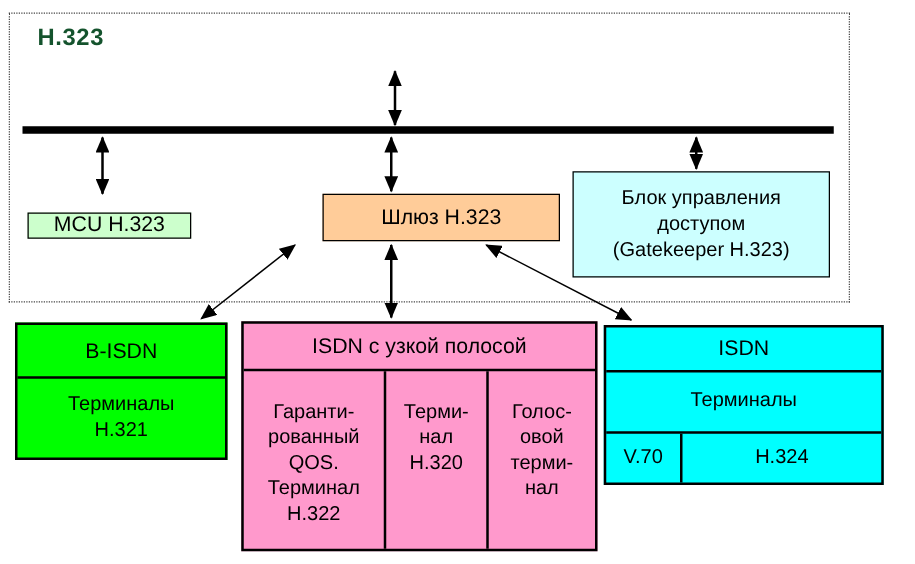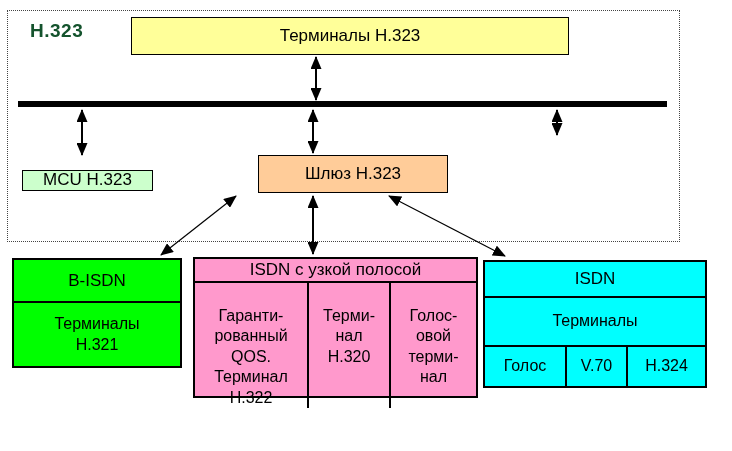--- a/index.html
+++ b/index.html
@@ -20,21 +20,21 @@
     position:absolute;box-sizing:border-box;border:1px solid #000;
     display:flex;align-items:center;justify-content:center;text-align:center;
     font-size:17px;white-space:pre-line;line-height:1.3;
   }
   #terminals-box{left:131px;top:17px;width:438px;height:38px;}
   #mcu-box{left:22px;top:170px;width:131px;height:21px;}
   #gateway-box{left:218px;top:155px;width:190px;height:38px;margin-left:40px;}
   #gatekeeper-box{left:458px;top:137px;width:206px;height:85px;font-size:16px;line-height:1.32;}
   .bigbox{position:absolute;box-sizing:border-box;border:2px solid #000;display:flex;flex-direction:column;}
   #b-isdn-box{left:12px;top:258px;width:170px;height:110px;}
-  #isdn-box{left:193px;top:257px;width:285px;height:141px;}
+  #isdn-box{left:193px;top:257px;width:285px;height:184px;}
   #gstn-box{left:483px;top:260px;width:224px;height:128px;}
   .cell{
     box-sizing:border-box;display:flex;align-items:center;justify-content:center;
     text-align:center;font-size:16px;white-space:pre-line;line-height:1.28;
   }
   #b-isdn-header{height:43px;border-bottom:2px solid #000;font-size:17px;}
   #b-isdn-body{flex:1;}
   #isdn-header{height:38px;border-bottom:2px solid #000;font-size:17px;}
   .cols{display:flex;flex:1;}
   .isdn-cell{align-items:flex-start;padding-top:23px;}
@@ -50,26 +50,28 @@
 </style>
 </head>
 <body>
 
 <div id="canvas">
 
   <div class="abs" id="scope-frame"></div>
 
   <div class="abs" id="scope-label" style="color: #14532d;">H.323</div>
 
-  <div class="node" id="terminals-box" style="background-color: rgb(255, 255, 153);">Терминалы Н.323</div>
 
   <div class="node" id="mcu-box" style="background-color: rgb(204, 255, 204);">MCU H.323</div>
 
   <div class="node" id="gateway-box" style="background-color: rgb(255, 204, 153);">Шлюз Н.323</div>
 
+  <div class="node" id="gatekeeper-box" style="background-color: rgb(204, 255, 255);">Блок управления
+доступом
+(Gatekeeper H.323)</div>
 
   <div class="bigbox" id="b-isdn-box" style="background-color: rgb(0, 255, 0);">
     <div class="cell" id="b-isdn-header">B-ISDN</div>
     <div class="cell" id="b-isdn-body">Терминалы
 Н.321</div>
   </div>
 
   <div class="bigbox" id="isdn-box" style="background-color: rgb(255, 153, 204);">
     <div class="cell" id="isdn-header">ISDN с узкой полосой</div>
     <div class="cols">
@@ -85,21 +87,20 @@
 овой
 терми-
 нал</div>
     </div>
   </div>
 
   <div class="bigbox" id="gstn-box" style="background-color: rgb(0, 255, 255);">
     <div class="cell" id="gstn-header">ISDN</div>
     <div class="cell" id="gstn-subheader">Терминалы</div>
     <div class="cols">
-      <div class="cell" id="gstn-cell-0">Голос</div>
       <div class="cell" id="gstn-cell-1">V.70</div>
       <div class="cell" id="gstn-cell-2">Н.324</div>
     </div>
   </div>
 
   <svg id="overlay" width="732" height="451" viewBox="0 0 732 451" xmlns="http://www.w3.org/2000/svg">
     <defs>
       <marker id="ah" markerUnits="userSpaceOnUse" markerWidth="13" markerHeight="11" refX="12" refY="5.5" orient="auto-start-reverse">
         <path d="M0,0 L13,5.5 L0,11 Z" fill="#000"></path>
       </marker>

